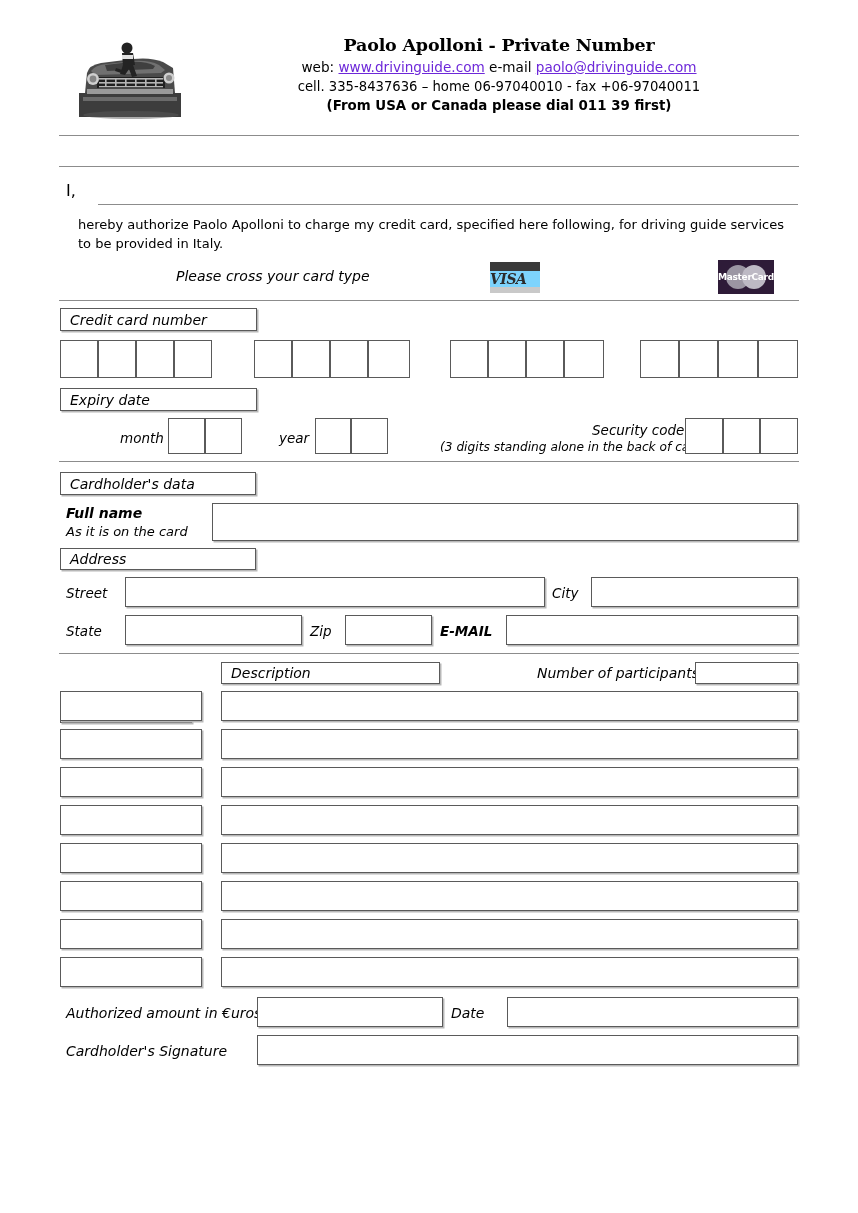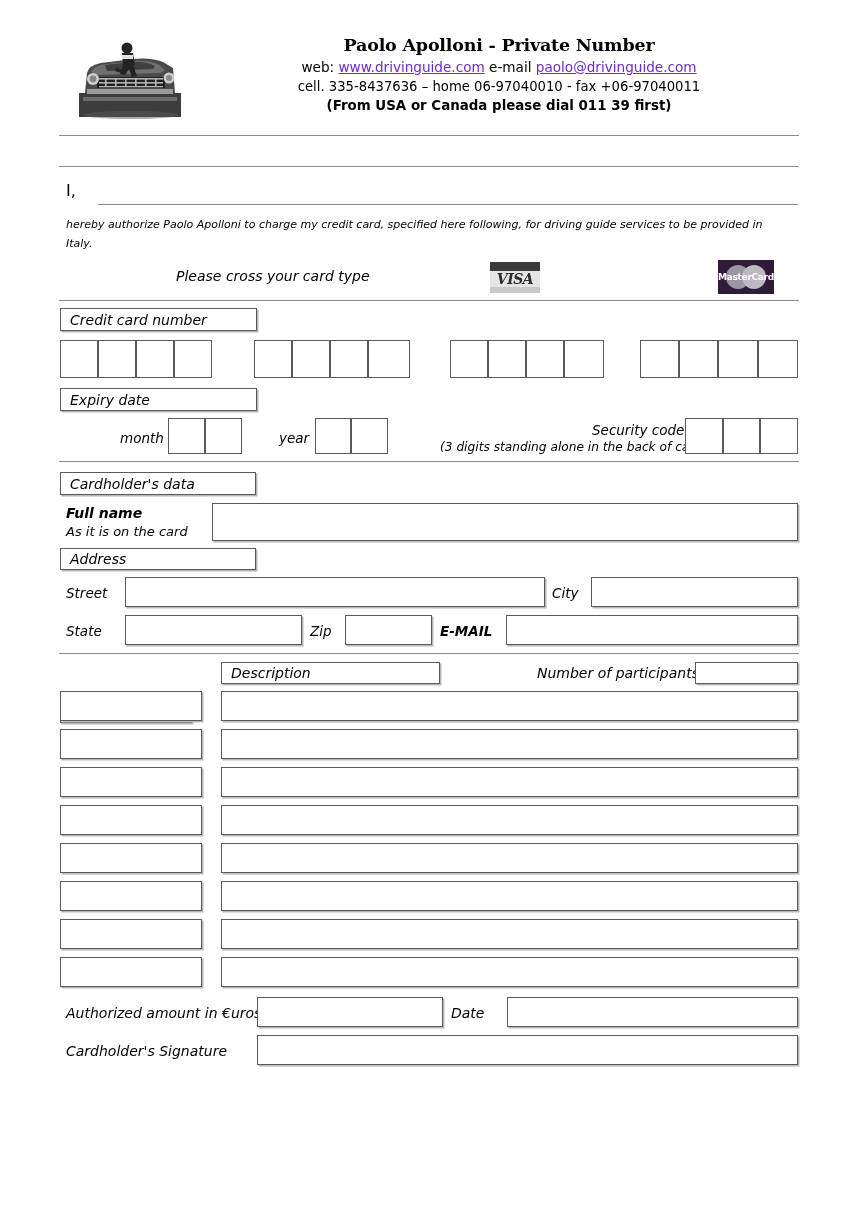--- a/index.html
+++ b/index.html
@@ -83,21 +83,21 @@
 
   .uline { position: absolute; border-top: 1px solid #8c8c8c; }
 
   
   .visa {
     position: absolute;
     background: #ffffff;
     display: flex; flex-direction: column;
   }
   .visa .bar-top { height: 34%; background: #3a3a3a; }
-  .visa .mid { flex: 1; background: #e5e5e5; display: flex; align-items: center; justify-content: center; }
+  .visa .mid { flex: 1; background: #7dd3fc; display: flex; align-items: center; }
   .visa .mid span {
     font-family: "DejaVu Serif", serif;
     font-style: italic; font-weight: bold;
     font-size: 14px; letter-spacing: -0.5px; color: #2b2b2b;
   }
   .visa .bar-bot { height: 24%; background: #c9c9c9; }
 
   .mastercard {
     position: absolute;
     background: #2e1b38;
@@ -182,21 +182,21 @@
       <div class="hdr-line bold">(From USA or Canada please dial 011 39 first)</div>
     </div>
   </div>
 
   <div class="rule" style="top:135px;"></div>
   <div class="rule" style="top:166px;"></div>
 
   <div class="txt" style="left:66px; top:181px; font-size:16px;">I,</div>
   <div class="uline" style="left:98px; top:204px; width:700px;"></div>
 
-  <div style="position:absolute; left:66px; top:215px; width:706px; font-size:11px; line-height:19px; font-family:'DejaVu Sans', sans-serif;font-style:italic;">hereby authorize Paolo Apolloni to charge my credit card, specified here following, for driving guide services to be provided in Italy.</div>
+  <div style="position:absolute; left:78px; top:215px; width:706px; font-size:13px; line-height:19px; font-family:'DejaVu Sans', sans-serif;">hereby authorize Paolo Apolloni to charge my credit card, specified here following, for driving guide services to be provided in Italy.</div>
 
   <div class="txt ital" style="left:176px; top:268px; font-size:14px;">Please cross your card type</div>
 
   <div class="visa" style="left:490px; top:262px; width:50px; height:31px;">
     <div class="bar-top"></div>
     <div class="mid">
       <span>VISA</span>
     </div>
     <div class="bar-bot"></div>
   </div>

